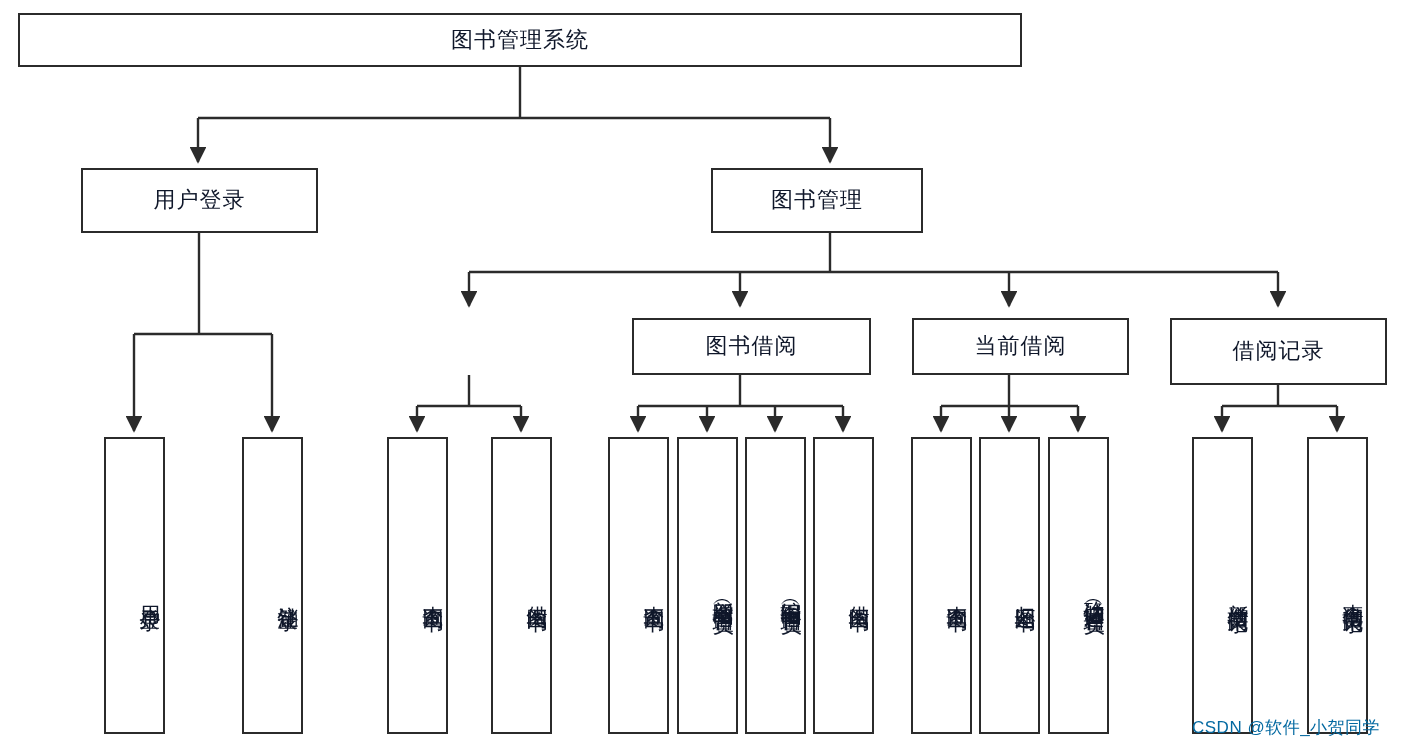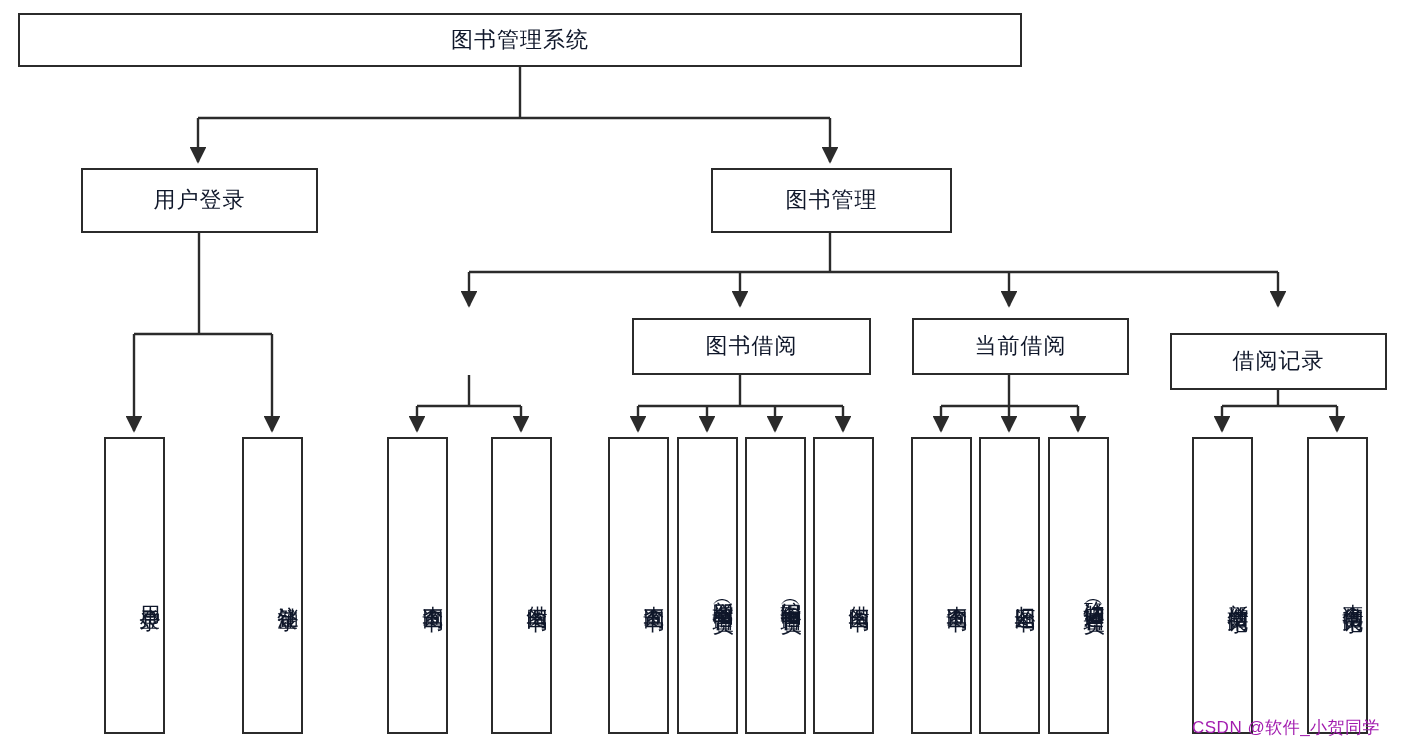--- a/index.html
+++ b/index.html
@@ -52,21 +52,21 @@
     justify-content: center;
   }
   .node.vert .vlabel {
     writing-mode: vertical-rl;
     text-orientation: upright;
     white-space: nowrap;
   }
   .watermark {
     position: absolute;
     font-size: 17px;
-    color: #a21caf;
+    color: #0369a1;
     white-space: nowrap;
     letter-spacing: 0.5px;
   }
 </style>
 </head>
 <body>
 
 <div id="canvas">
 
   <svg id="edges" viewBox="0 0 1405 747" xmlns="http://www.w3.org/2000/svg">
@@ -119,31 +119,31 @@
     </g>
   </svg>
 
   <div class="node horiz" style="left:18px; top:13px; width:1004px; height:54px;">
     <span>图书管理系统</span>
   </div>
 
   <div class="node horiz" style="left:81px; top:168px; width:237px; height:65px;">
     <span>用户登录</span>
   </div>
-  <div class="node horiz" style="left:711px; top:168px; width:241px; height:65px;">
+  <div class="node horiz" style="left:711px; top:168px; width:212px; height:65px;">
     <span>图书管理</span>
   </div>
 
   <div class="node horiz" style="left:632px; top:318px; width:239px; height:57px;">
     <span>图书借阅</span>
   </div>
   <div class="node horiz" style="left:912px; top:318px; width:217px; height:57px;">
     <span>当前借阅</span>
   </div>
-  <div class="node horiz" style="left:1170px; top:318px; width:217px; height:57px;margin-top:15px;">
+  <div class="node horiz" style="left:1170px; top:318px; width:217px; height:67px;">
     <span>借阅记录</span>
   </div>
 
   <div class="node vert" style="left:104px; top:437px; width:61px; height:297px;">
     <span class="vlabel">用户登录</span>
   </div>
   <div class="node vert" style="left:242px; top:437px; width:61px; height:297px;">
     <span class="vlabel">注销登录</span>
   </div>
 

